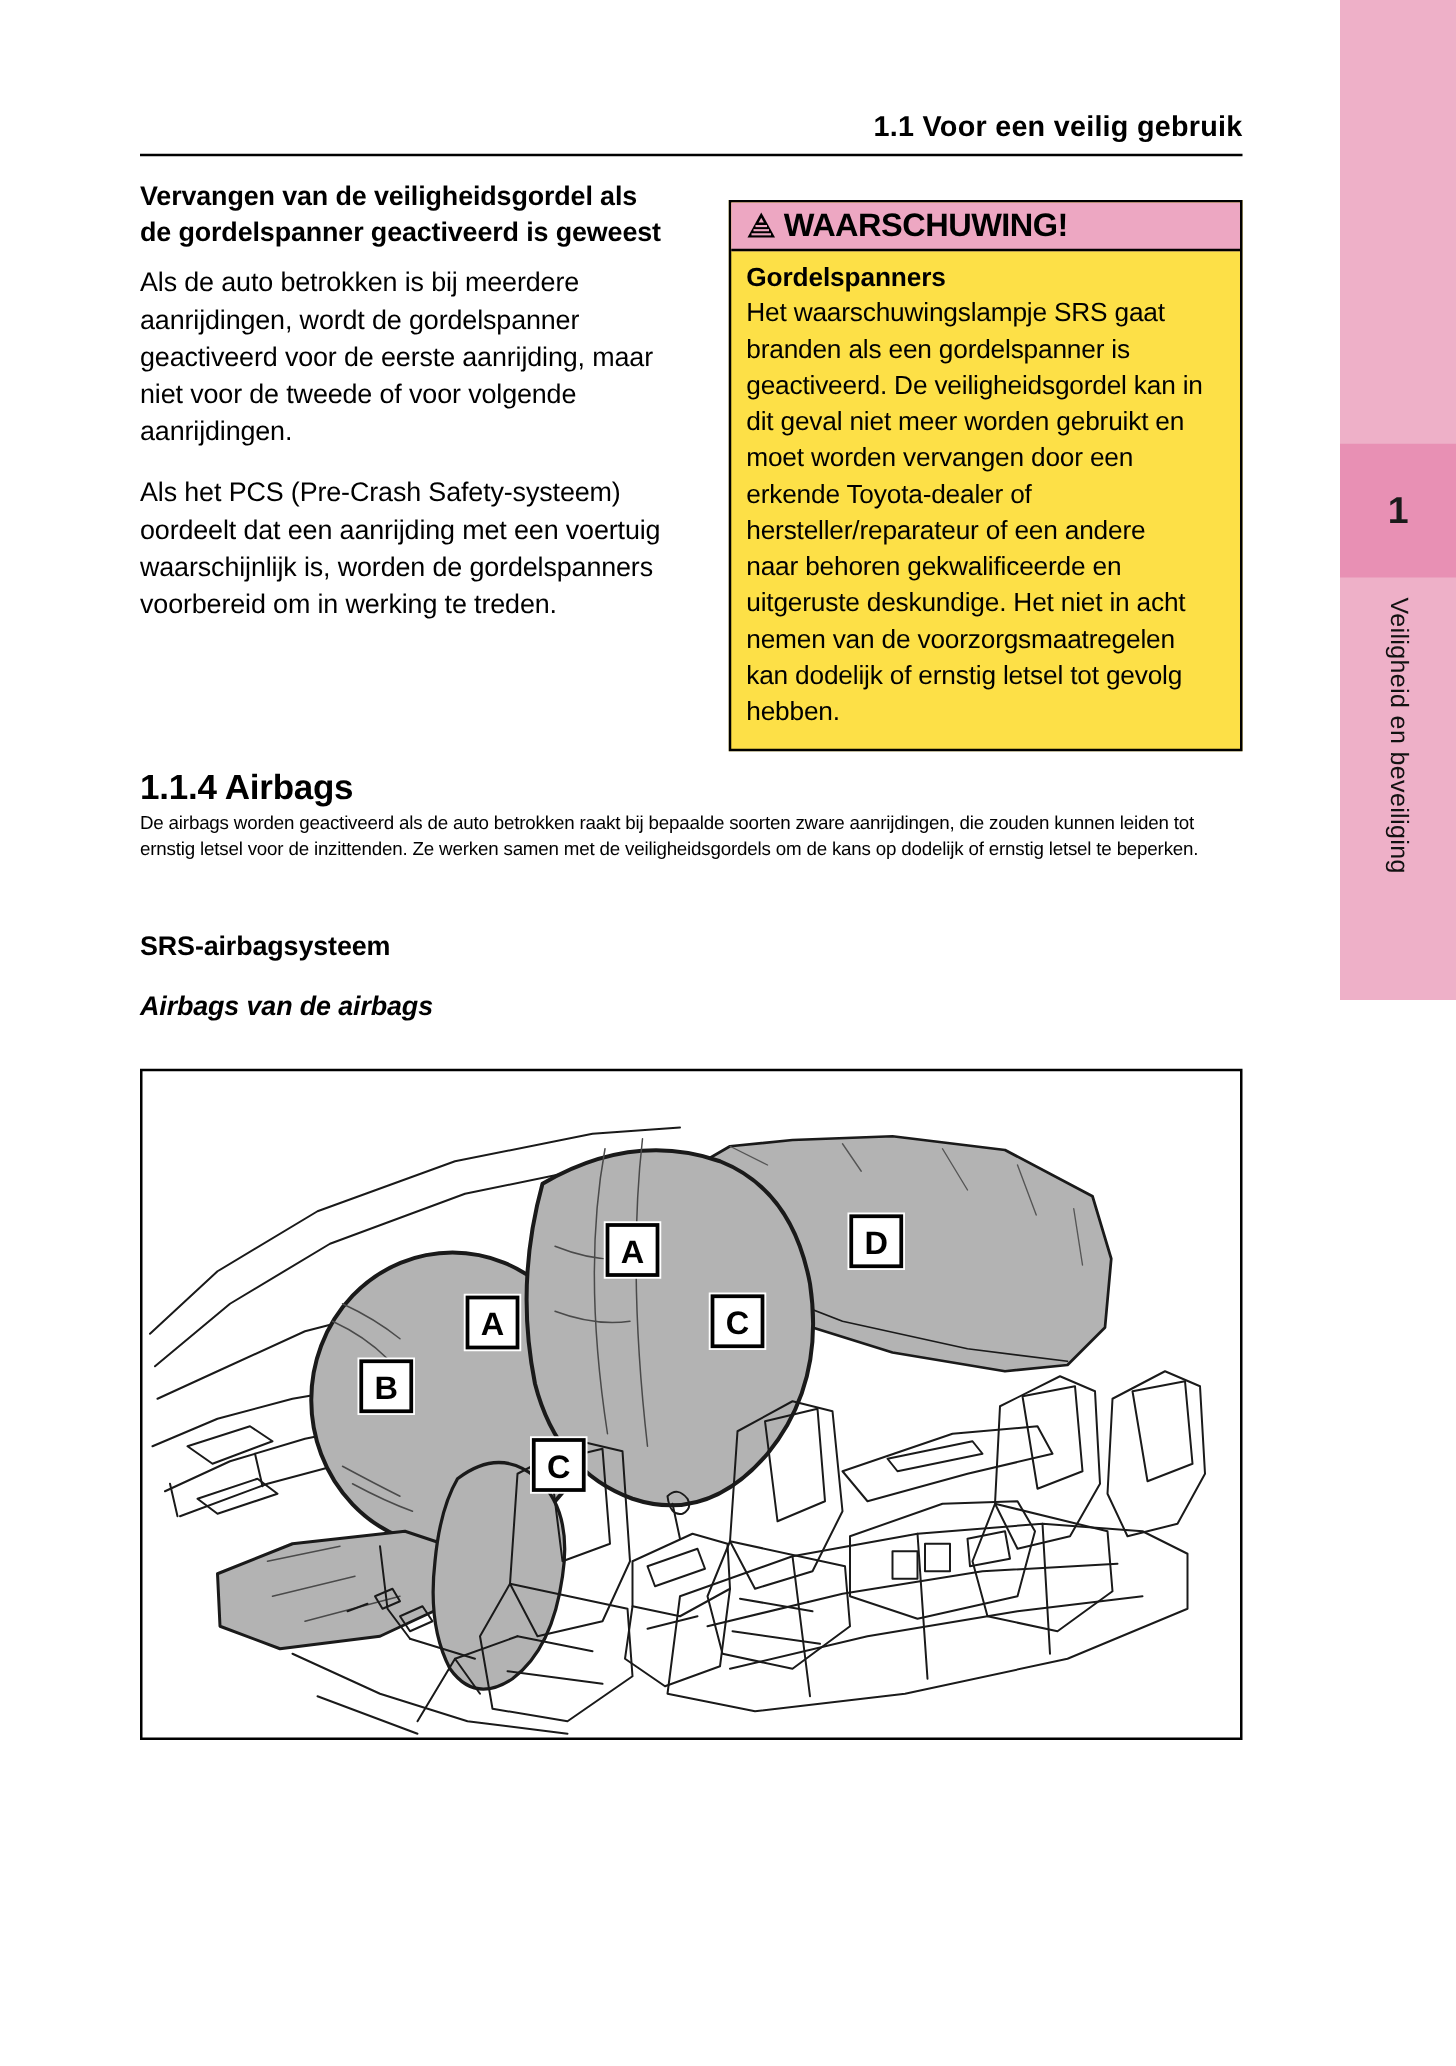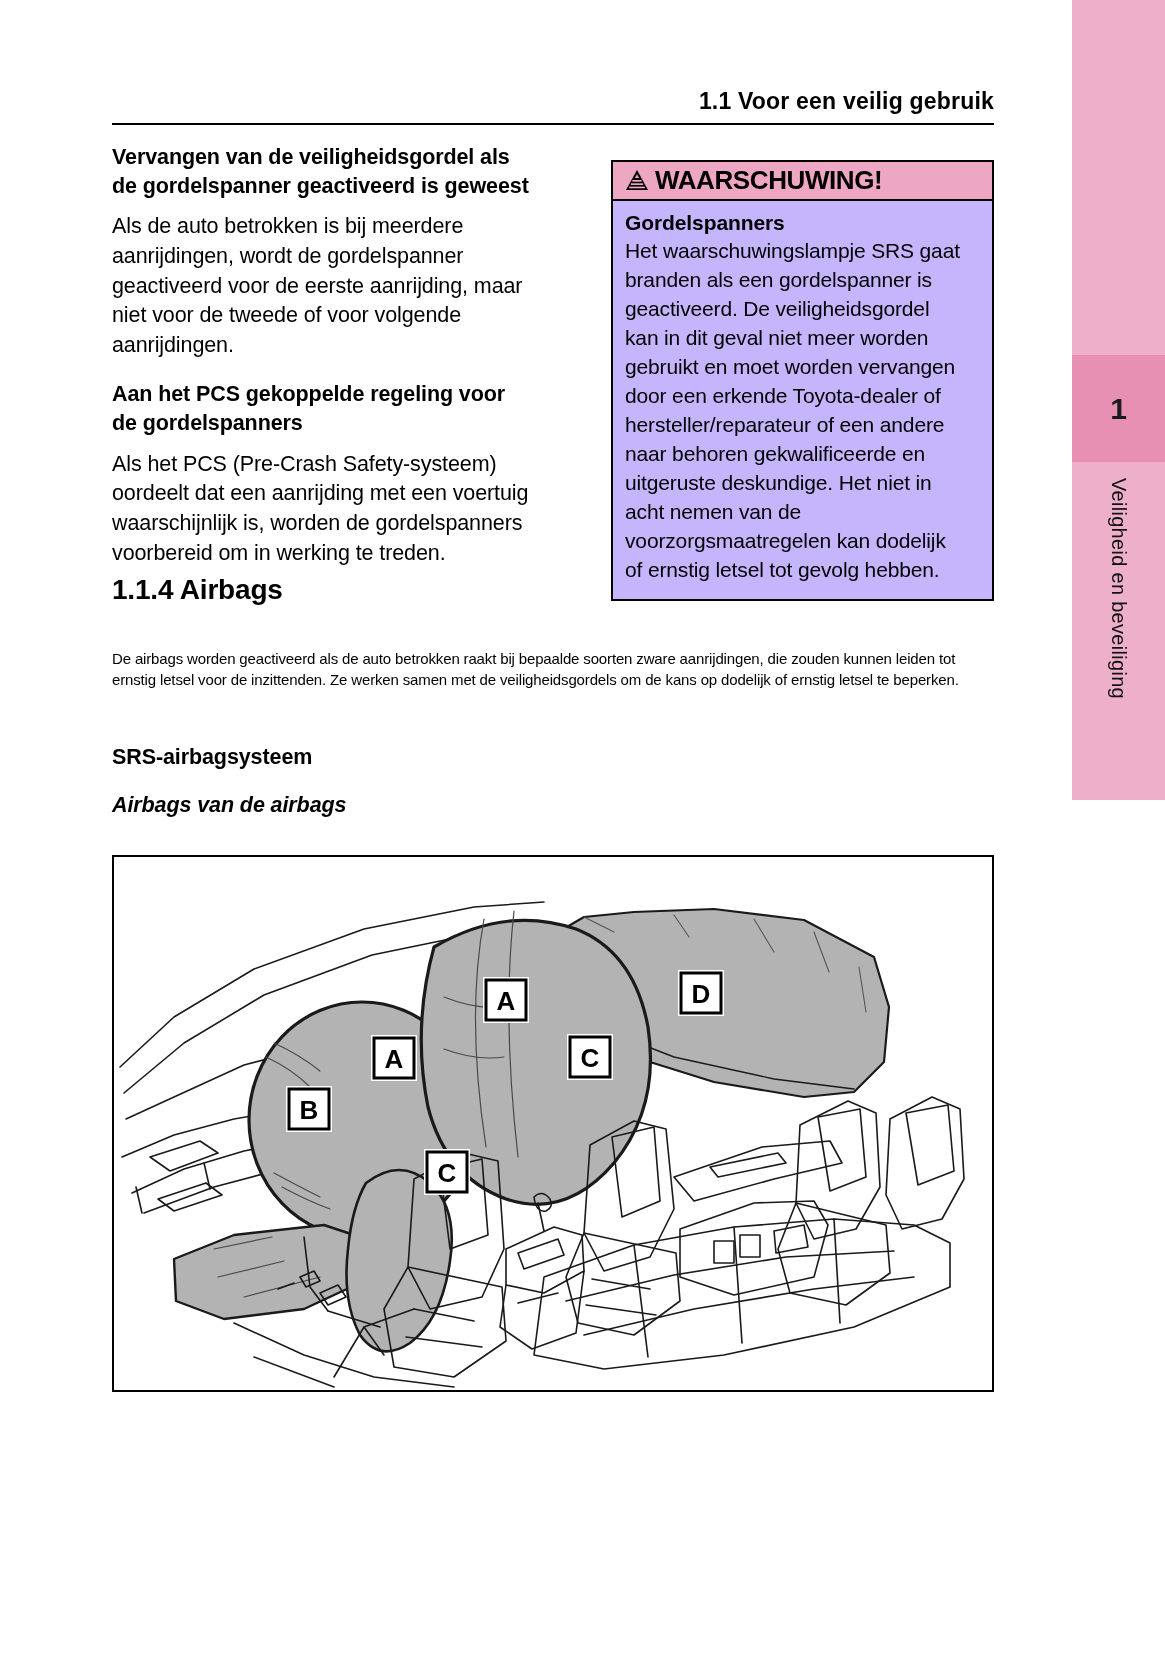--- a/index.html
+++ b/index.html
@@ -115,23 +115,22 @@
     font-size: 21.5px;
     line-height: 1.38;
     margin: 0 0 20px 0;
     letter-spacing: -0.1px;
   }
   p.body.last { margin-bottom: 0; }
 
   
   #warning-box {
     border: 2px solid #000;
-    background: #c4b5fd;
+    background: #fde047;
     box-sizing: border-box;
-    margin-left: 28px;
   }
   #warning-banner {
     background: #eda7c2;
     border-bottom: 2px solid #000;
     padding: 5px 10px 6px 12px;
     display: flex;
     align-items: center;
     gap: 6px;
   }
   #warning-banner .wicon {
@@ -159,21 +158,21 @@
     font-size: 21px;
     line-height: 1.38;
     margin: 0;
     letter-spacing: -0.15px;
   }
 
   
   #section-heading {
     position: absolute;
     left: 112px;
-    top: 574px;
+    top: 614px;
     font-size: 28px;
     font-weight: bold;
     letter-spacing: -0.2px;
   }
   #section-intro {
     position: absolute;
     left: 112px;
     top: 648px;
     width: 882px;
     font-size: 15px;
@@ -254,21 +253,20 @@
 </div>
 
 <div id="page">
 
   <div id="running-header">1.1  Voor een veilig gebruik</div>
   <div id="header-rule"></div>
 
   <div id="col-left">
     <h3 class="sub">Vervangen van de veiligheidsgordel als de gordelspanner geactiveerd is geweest</h3>
     <p class="body">Als de auto betrokken is bij meerdere aanrijdingen, wordt de gordelspanner geactiveerd voor de eerste aanrijding, maar niet voor de tweede of voor volgende aanrijdingen.</p>
-    <h3 class="sub">Aan het PCS gekoppelde regeling voor de gordelspanners</h3>
     <p class="body last">Als het PCS (Pre-Crash Safety-systeem) oordeelt dat een aanrijding met een voertuig waarschijnlijk is, worden de gordelspanners voorbereid om in werking te treden.</p>
   </div>
 
   <div id="col-right">
     <div id="warning-box">
       <div id="warning-banner">
         <span class="wicon">
           <svg width="24" height="22" viewBox="0 0 24 22" aria-hidden="true">
             <path d="M12 1 L23 21 L1 21 Z" fill="#000000"></path>
             <path d="M12 5.2 L14.1 9.0 L9.9 9.0 Z" fill="#eda7c2"></path>

